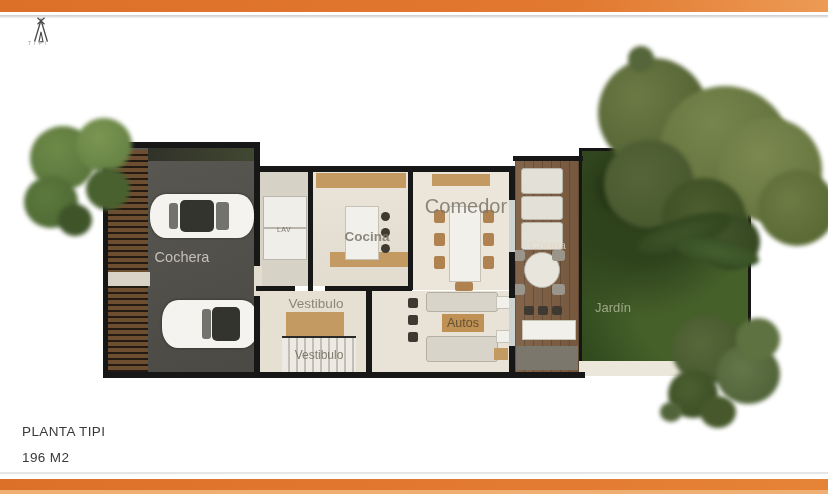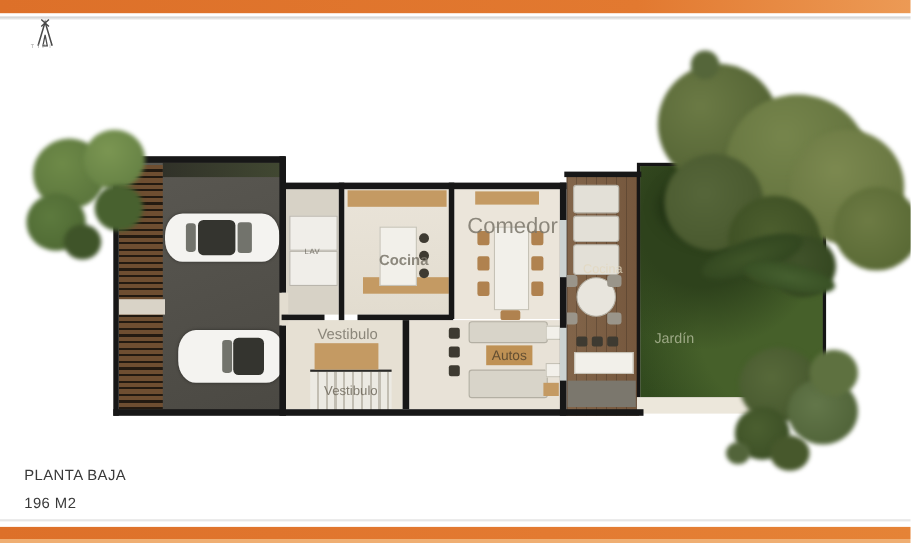--- a/index.html
+++ b/index.html
@@ -170,20 +170,21 @@
     <div class="abs chairgray f" style="left:552px;top:250px;width:13px;height:11px;"></div>
     <div class="abs chairgray f" style="left:512px;top:284px;width:13px;height:11px;"></div>
     <div class="abs chairgray f" style="left:552px;top:284px;width:13px;height:11px;"></div>
     <div class="abs stool f" style="left:524px;top:306px;width:10px;height:9px;"></div>
     <div class="abs stool f" style="left:538px;top:306px;width:10px;height:9px;"></div>
     <div class="abs stool f" style="left:552px;top:306px;width:10px;height:9px;"></div>
     <div class="abs tablewhite f" style="left:522px;top:320px;width:52px;height:18px;"></div>
     <div class="abs planter f" style="left:516px;top:346px;width:62px;height:24px;"></div>
 
     <div class="abs lbl lbl-cochera">
+      <div>Cochera</div>
     </div>
     <div class="abs lbl lbl-lav">LAV</div>
     <div class="abs lbl lbl-cocina">Cocina</div>
     <div class="abs lbl lbl-comedor">Comedor</div>
     <div class="abs lbl lbl-vestibulo">Vestibulo</div>
     <div class="abs lbl lbl-escaleras">Vestibulo</div>
     <div class="abs lbl lbl-sala">Autos</div>
     <div class="abs lbl lbl-terraza">Cocina</div>
     <div class="abs lbl lbl-jardin">Jardín</div>
 
@@ -205,16 +206,16 @@
     <span class="tb" style="left:700px;top:396px;width:36px;height:32px;background:#47582c;"></span>
     <span class="tb" style="left:660px;top:402px;width:22px;height:20px;background:#52643a;"></span>
 
     <span class="tb" style="left:30px;top:126px;width:66px;height:64px;background:radial-gradient(circle at 40% 35%,#6e8a48,#556f39);"></span>
     <span class="tb" style="left:76px;top:118px;width:56px;height:54px;background:radial-gradient(circle at 40% 35%,#7b9652,#5f7b40);"></span>
     <span class="tb" style="left:24px;top:176px;width:54px;height:52px;background:radial-gradient(circle at 40% 40%,#5d7a3e,#4a6430);"></span>
     <span class="tb" style="left:86px;top:168px;width:44px;height:42px;background:#48612f;"></span>
     <span class="tb" style="left:58px;top:204px;width:34px;height:32px;background:#3f5429;"></span>
   </div>
 
-  <div class="abs title-floor">PLANTA BAJA</div>
+  <div class="abs title-floor">PLANTA TIPI</div>
   <div class="abs title-area">196 M2</div>
 
 </div>
 
 </body></html>

